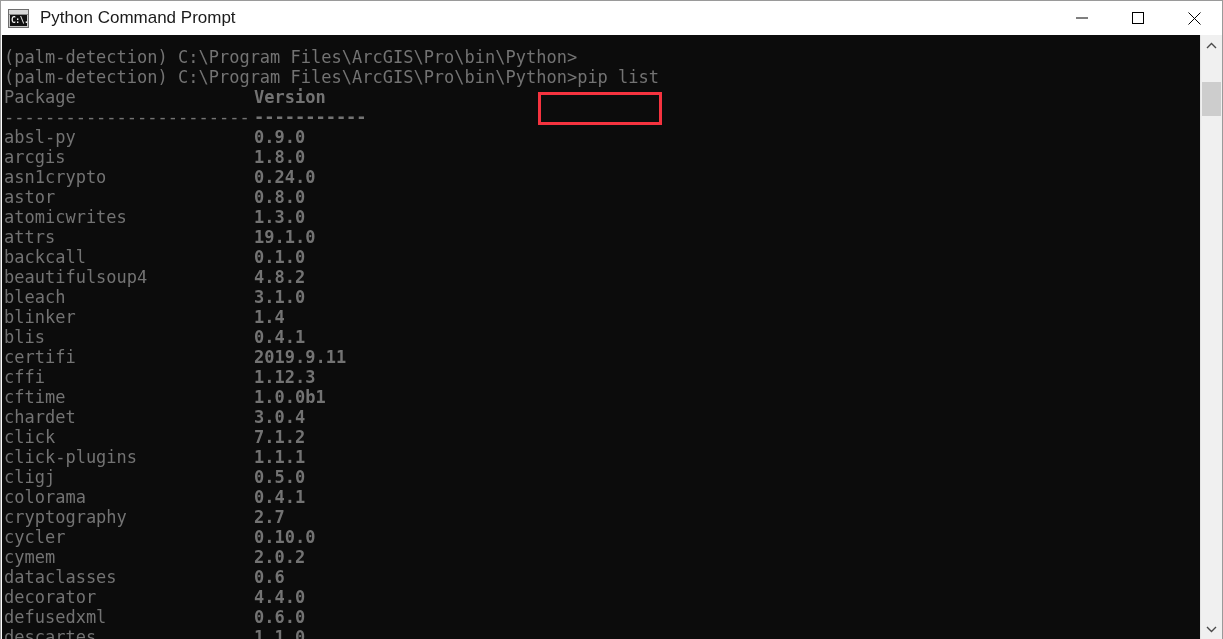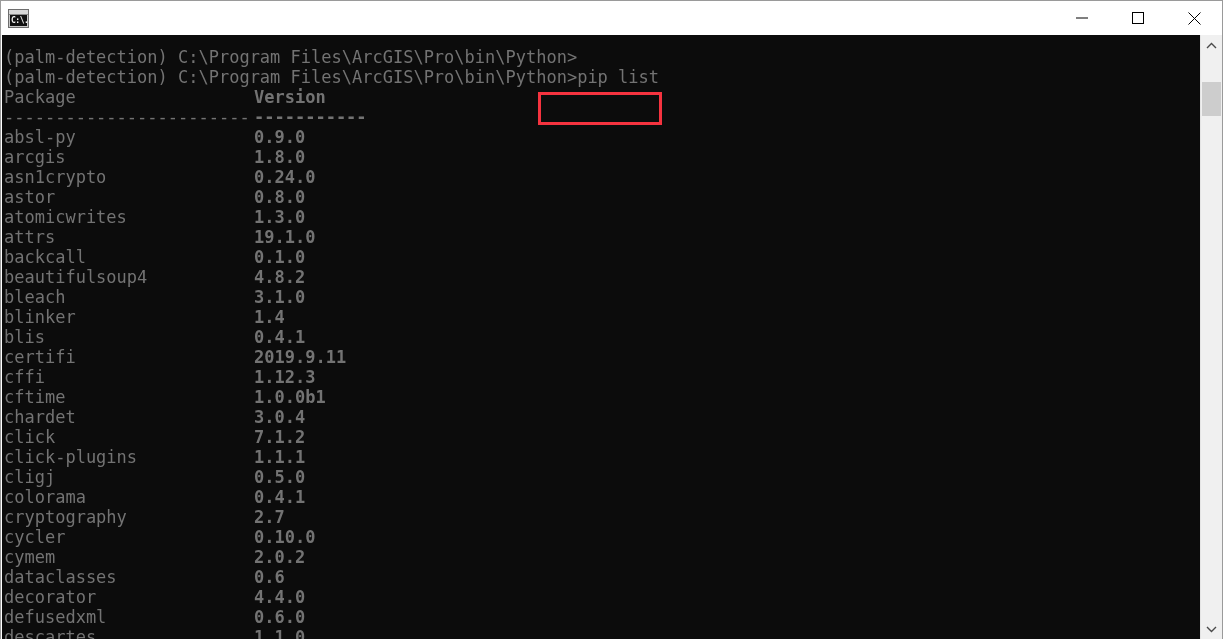--- a/index.html
+++ b/index.html
@@ -186,20 +186,21 @@
 <body>
 
 <div id="window">
 
   <div id="titlebar">
     <div id="title-left">
       <div class="cmd-icon">
         <div class="cmd-bar"></div>
         <div class="cmd-screen">C:\.</div>
       </div>
+      <div id="window-title">Python Command Prompt</div>
     </div>
 
     <div id="window-controls">
       <div class="winbtn">
         <svg width="12" height="12" viewBox="0 0 12 12">
           <line x1="0" y1="6" x2="12" y2="6" stroke="#000000" stroke-width="1"></line>
         </svg>
       </div>
       <div class="winbtn">
         <svg width="12" height="12" viewBox="0 0 12 12">

